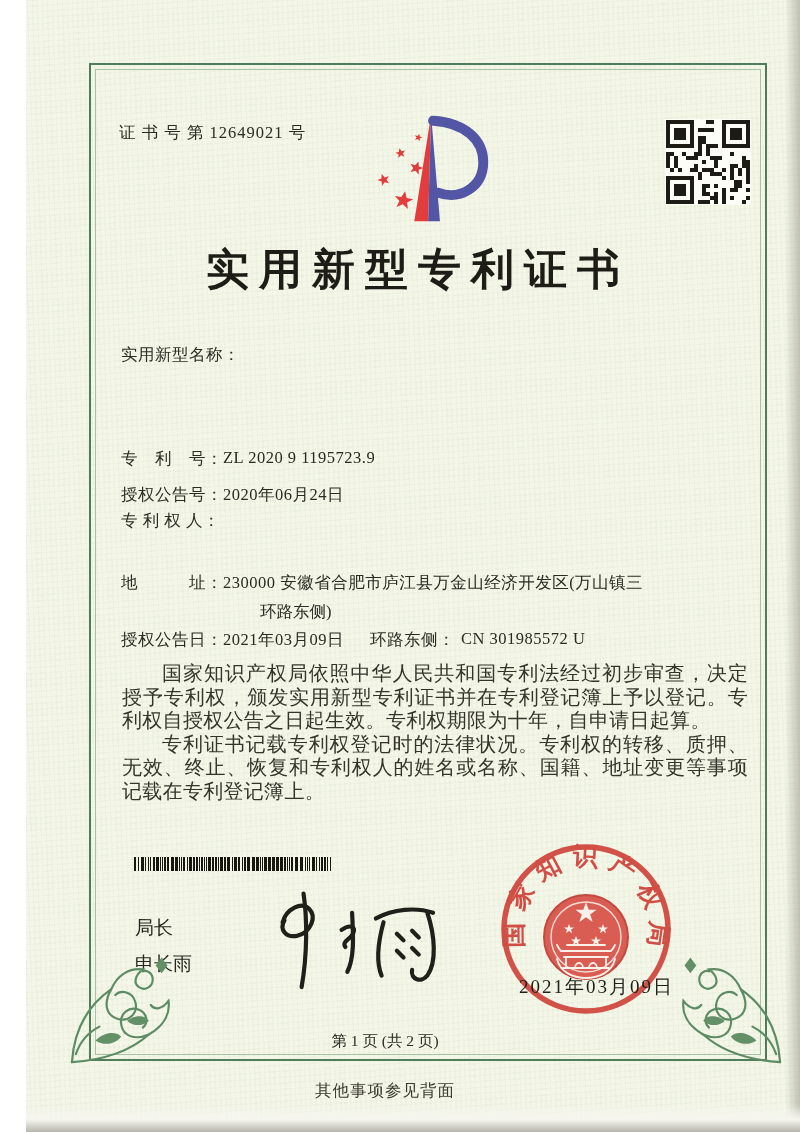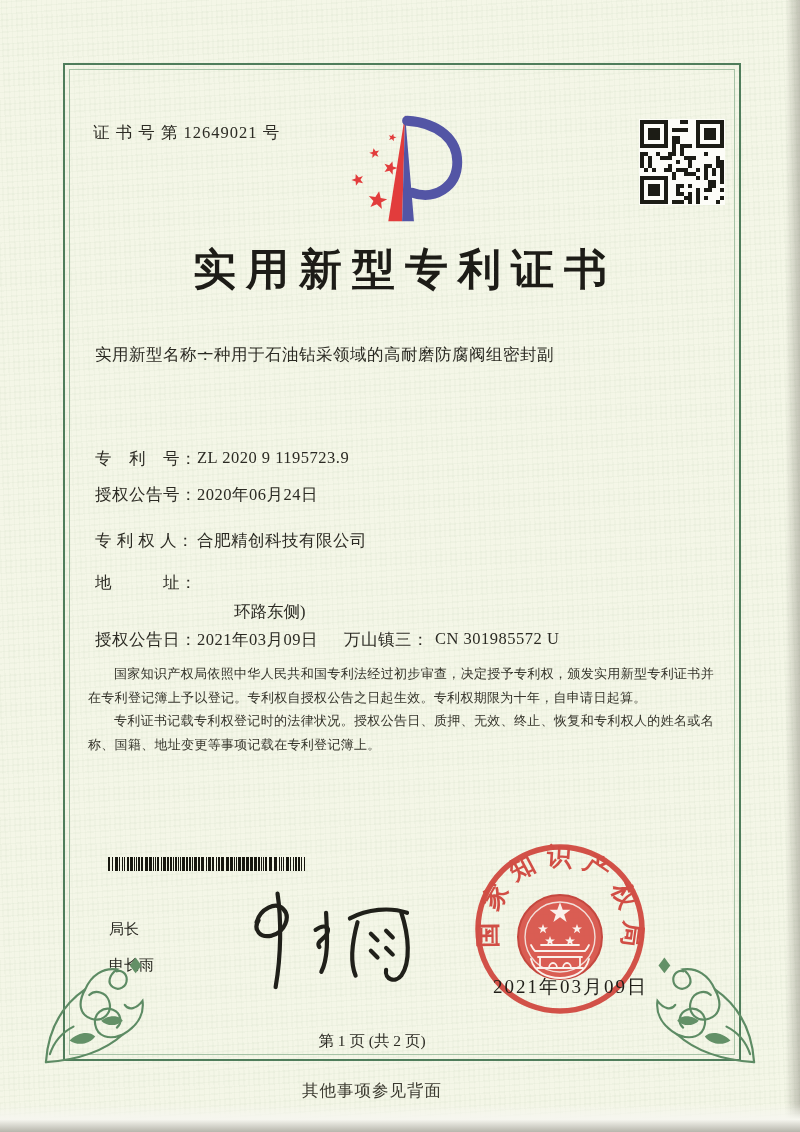--- a/index.html
+++ b/index.html
@@ -10,20 +10,21 @@
     font-family:"Liberation Serif","DejaVu Serif",serif;
     color:#26251f;
     overflow:hidden;
   }
   .paper {
     position:absolute; inset:0;
     background:
       repeating-linear-gradient(88deg, rgba(148,178,138,0.05) 0 1.5px, rgba(0,0,0,0) 1.5px 5px),
       repeating-linear-gradient(-4deg, rgba(148,178,138,0.06) 0 1.5px, rgba(0,0,0,0) 1.5px 6px),
       #f4f6e7;
+    margin-left: 26px;
   }
   .scan-right {
     position:absolute; top:0; right:0; width:15px; height:100%;
     background:linear-gradient(90deg, rgba(110,108,98,0) 0%, rgba(110,108,98,0.38) 100%);
   }
   .scan-bottom {
     position:absolute; left:0; bottom:0; width:100%; height:28px;
     background:linear-gradient(180deg, rgba(0,0,0,0) 0%, #f6f6ef 55%, #b7b6ac 100%);
   }
   .frame-outer {
@@ -48,30 +49,30 @@
   .field {
     position:absolute; left:95px; width:620px;
     font-size:16.5px; color:#2b2a23; display:flex; white-space:nowrap;
   }
   .field .lab { flex:none; width:102px; letter-spacing:0.5px; }
   .field .val { letter-spacing:0.5px; }
   .addr-line2 { position:absolute; left:234px; font-size:16.5px; color:#2b2a23; }
   .grant-row .pair2 { margin-left:26px; display:flex; }
   .grant-row .pair2 .lab { width:auto; margin-right:6px; }
   .paragraphs {
-    position:absolute; left:88px; top:662px; width:626px;
-    font-size:13px; line-height:23.5px; color:#35342b;
+    position:absolute; left:96px; top:662px; width:626px;
+    font-size:20px; line-height:23.5px; color:#35342b;
     text-align:justify; letter-spacing:0.3px;
   }
   .paragraphs p { text-indent:2em; }
   .barcode { position:absolute; left:108px; top:857px; width:200px; height:14px; }
   .signer {
     position:absolute; left:109px; top:911px;
-    font-family:Liberation Serif, serif;
-    font-size:15px; color:#26261f; line-height:36px;
+    font-family:Liberation Mono, monospace;
+    font-size:19px; color:#26261f; line-height:36px;
   }
   .signature-svg { position:absolute; left:228px; top:880px; width:200px; height:115px; }
   .seal-svg { position:absolute; left:472px; top:841px; width:176px; height:176px; }
   .seal-date {
     position:absolute; left:493px; top:974px;
     font-size:19px; letter-spacing:2px; color:#1f1e18; z-index:5;
   }
   .page-info {
     position:absolute; left:0; top:1031px; width:100%;
     text-align:center; font-size:15.5px; color:#2c2b24;
@@ -337,50 +338,49 @@
         <rect x="40" y="80" width="4" height="4" fill="#1c1c15"></rect>
         <rect x="48" y="80" width="4" height="4" fill="#1c1c15"></rect>
         <rect x="56" y="80" width="4" height="4" fill="#1c1c15"></rect>
         <rect x="76" y="80" width="4" height="4" fill="#1c1c15"></rect>
       </svg></div>
 
   <div class="title">实用新型专利证书</div>
 
   <div class="field" style="top:344px">
     <span class="lab">实用新型名称：</span>
-    <span class="val">一种用于石油钻采领域的高耐磨防腐阀组密封副</span>
   </div>
   <div class="field" style="top:448px">
     <span class="lab">专　利　号：</span>
     <span class="val">ZL 2020 9 1195723.9</span>
   </div>
   <div class="field" style="top:484px">
     <span class="lab">授权公告号：</span>
     <span class="val">2020年06月24日</span>
   </div>
-  <div class="field" style="top:530px">
+  <div class="field" style="top:510px">
     <span class="lab">专 利 权 人：</span>
-    <span class="val">合肥精创科技有限公司</span>
   </div>
   <div class="field" style="top:572px">
     <span class="lab">地　　　址：</span>
+    <span class="val">230000 安徽省合肥市庐江县万金山经济开发区(万山镇三</span>
   </div>
   <div class="addr-line2" style="top:601px">环路东侧)</div>
   <div class="field grant-row" style="top:629px">
     <span class="lab">授权公告日：</span>
     <span class="val">2021年03月09日</span>
     <span class="pair2">
-      <span class="lab">万山镇三：</span>
+      <span class="lab">环路东侧：</span>
       <span class="val">CN 301985572 U</span>
     </span>
   </div>
 
   <div class="paragraphs">
     <p>国家知识产权局依照中华人民共和国专利法经过初步审查，决定授予专利权，颁发实用新型专利证书并在专利登记簿上予以登记。专利权自授权公告之日起生效。专利权期限为十年，自申请日起算。</p>
-    <p>专利证书记载专利权登记时的法律状况。授权公告日、质押、无效、终止、恢复和专利权人的姓名或名称、国籍、地址变更等事项记载在专利登记簿上。</p>
+    <p>专利证书记载专利权登记时的法律状况。专利权的转移、质押、无效、终止、恢复和专利权人的姓名或名称、国籍、地址变更等事项记载在专利登记簿上。</p>
   </div>
 
   <div class="barcode" id="barcode"><svg width="200" height="14" viewBox="0 0 200 14">
         <rect x="0" y="0" width="2" height="14" fill="#17170f"></rect>
         <rect x="4" y="0" width="1" height="14" fill="#17170f"></rect>
         <rect x="7" y="0" width="3" height="14" fill="#17170f"></rect>
         <rect x="11" y="0" width="1" height="14" fill="#17170f"></rect>
         <rect x="14" y="0" width="1" height="14" fill="#17170f"></rect>
         <rect x="16" y="0" width="1" height="14" fill="#17170f"></rect>
         <rect x="19" y="0" width="2" height="14" fill="#17170f"></rect>

